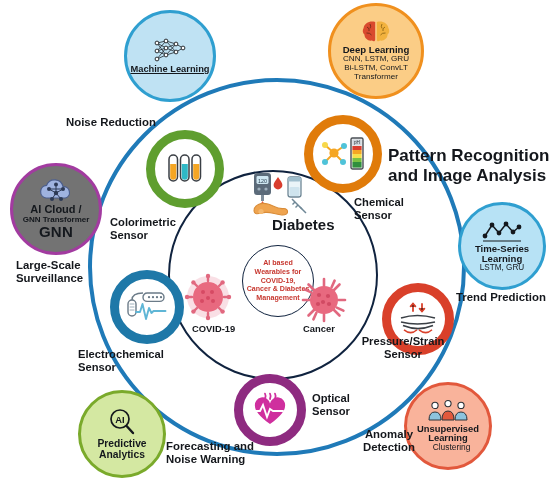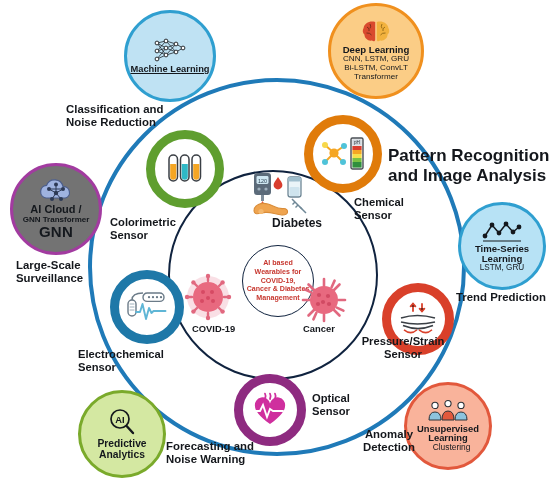--- a/index.html
+++ b/index.html
@@ -80,21 +80,21 @@
         <line x1="44" y1="28" x2="54" y2="38"></line>
           <line x1="47" y1="31" x2="44.5" y2="33.5"></line>
         <line x1="50" y1="34" x2="47.5" y2="36.5"></line>
         <line x1="52" y1="36" x2="58" y2="42"></line>
       </g>
 
       <path d="M6 40 c0 -6 7 -9 14 -7 c5 1.4 9 5 15 4.6 c3.4 -0.3 5 2 4.4 4 c-0.7 2.2 -4 2.6 -7 2.2 c-6 -0.8 -10 -3 -15 -2.4 c-5 0.6 -11 3.4 -11.4 -1.4 z" fill="#efa44f" stroke="#d98c38" stroke-width="1.1"></path>
       <circle cx="13" cy="40.5" r="2.6" fill="#f3b86f"></circle>
     </svg>
   </div>
-  <div class="dis" style="left:272px;top:216px;font-size:12px;">Diabetes</div>
+  <div class="dis" style="left:272px;top:216px;font-size:15px;">Diabetes</div>
 
   <div style="position:absolute;left:185px;top:274px;">
     <svg width="46" height="46" viewBox="0 0 46 46">
       <circle cx="23" cy="23" r="21" fill="#f4c4cf" opacity="0.55"></circle>
       <g stroke="#e1687f" stroke-width="2.4" stroke-linecap="round">
         <line x1="23" y1="7" x2="23" y2="2"></line>
           <line x1="23" y1="39" x2="23" y2="44"></line>
         <line x1="7" y1="23" x2="2" y2="23"></line>
           <line x1="39" y1="23" x2="44" y2="23"></line>
         <line x1="12" y1="12" x2="8.4" y2="8.4"></line>
@@ -290,21 +290,21 @@
             <circle cx="13" cy="17" r="1.9"></circle>
           <circle cx="23" cy="6" r="1.9"></circle>
             <circle cx="23" cy="14" r="1.9"></circle>
           <circle cx="30" cy="10" r="1.9"></circle>
         </g>
       </svg>
     </span>
     <div class="ttl" style="font-size:9.3px;color:#14181d;text-decoration:underline;">Machine Learning</div>
   </div>
   <div class="cap" style="left:66px;top:103px;font-size:11.4px;">
-    <span>Classification and</span><br><span>Noise Reduction</span>
+    <br><span>Noise Reduction</span>
   </div>
 
   <div class="node bubble" style="left:328px;top:3px;width:96px;height:96px;background:#fbcd86;border-color:#f0901e;">
     <span class="ico">
       <svg width="30" height="24" viewBox="0 0 30 24">
         <path d="M14.2 2 C9 0.4 3.4 3 2.6 8 C1.2 10 1.6 13 3.4 14.6 C3.6 18.4 7 21.4 11 20.6 C12.4 21.8 14.2 21.6 14.2 19.6 z" fill="#d94a2e"></path>
         <path d="M15.8 2 C21 0.4 26.6 3 27.4 8 C28.8 10 28.4 13 26.6 14.6 C26.4 18.4 23 21.4 19 20.6 C17.6 21.8 15.8 21.6 15.8 19.6 z" fill="#f2b23e"></path>
         <g stroke="#6b2b16" stroke-width="0.85" fill="none">
           <path d="M6 7 q3 1.4 2 4"></path>
             <path d="M5.5 13 q3.4 -0.4 5 2"></path>

